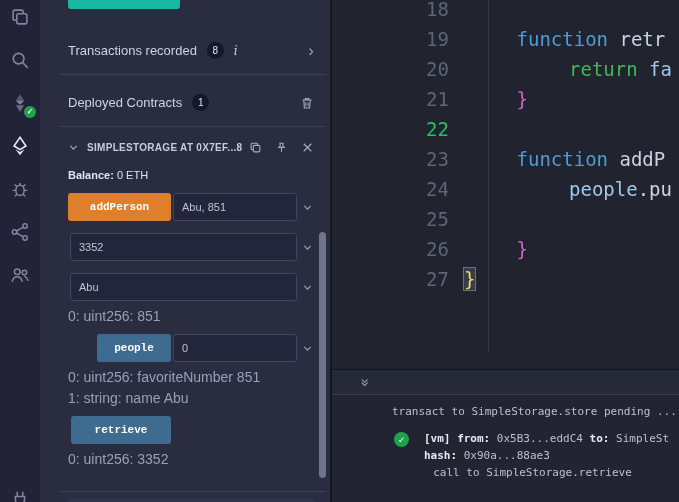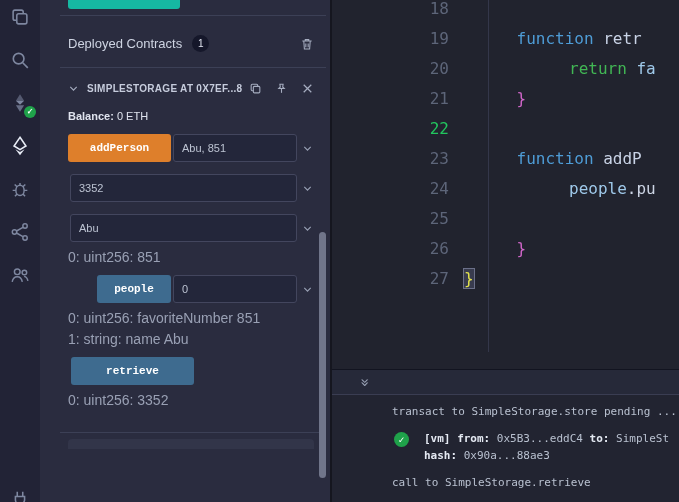--- a/index.html
+++ b/index.html
@@ -31,31 +31,31 @@
   .head-icons { margin-left:auto; display:flex; gap:13px; align-items:center; }
   .head-icons span { cursor:pointer; display:flex; }
   .collapse-chev { cursor:pointer; display:flex; }
   .balance { margin-top:15px; font-size:11px; color:#dfe3ee; }
   .balance b { font-weight:bold; }
   .fn-row { display:flex; align-items:center; margin-top:12px; }
   .fn-btn { height:28px; border:none; border-radius:3px; color:#fff; font-size:11px; font-weight:bold; font-family:Liberation Mono, monospace; cursor:pointer; width:103px; flex:none; }
   .fn-btn.warning { background:var(--orange,#de7f2b); }
   .fn-btn.info { background:var(--blue,#3e6b8f); }
   .fn-btn.narrow { width:74px; margin-left:29px; }
-  .fn-btn.medium { width:123px; margin-left:3px; }
+  .fn-btn.medium { width:100px; margin-left:3px; }
   .fn-input { flex:1; height:28px; margin-left:2px; background:#23263a; border:1px solid #43465e; border-radius:3px; color:#bcc3d2; font-size:11px; display:flex; align-items:center; padding:0 8px; overflow:hidden; white-space:nowrap; cursor:text; }
   .input-chev { width:12px; margin-left:5px; color:#9aa2b6; cursor:pointer; display:flex; }
   .fn-result { font-size:14px; color:#99a0b4; margin-top:10px; line-height:11px; }
   .bottom-frag { margin:26px -12px 0 -8px; height:1px; background:#3c4056; }
   .next-card-frag { margin-top:6px; height:10px; background:#323549; border-radius:4px 4px 0 0; }
   .panel-scrollbar { position:absolute; right:4px; top:232px; width:7px; height:246px; background:#70758a; border-radius:4px; cursor:pointer; }
 
   
   .main { flex:1; min-width:0; display:flex; flex-direction:column; background:#21232e; border-left:2px solid #15161f; }
-  .editor { height:369px; position:relative; overflow:hidden; font-family:"DejaVu Sans Mono",monospace; font-size:16px; cursor:text; }
+  .editor { height:369px; position:relative; overflow:hidden; font-family:"DejaVu Sans Mono",monospace; font-size:19px; cursor:text; }
   .indent-guide { position:absolute; left:156px; top:0; width:1px; height:352px; background:#34374a; }
   .code-scroll { margin-top:-6px; position:relative; }
   .code-line { display:flex; height:30px; line-height:30px; white-space:pre; }
   .gutter-num { width:117px; text-align:right; color:#5d6579; flex:none; }
   .gutter-num.current { color:#22c55e; }
   .code-text { flex:1; overflow:hidden; }
   .tok-kw { color:#4e9cd6; }
   .tok-ret { color:#41b654; }
   .tok-fn { color:#c9d3e6; }
   .tok-var { color:#9fc9ea; }
@@ -66,21 +66,21 @@
 
   .terminal { flex:1; display:flex; flex-direction:column; background:#222431; border-top:1px solid #121420; font-family:"DejaVu Sans Mono",monospace; }
   .term-bar { height:25px; flex:none; border-bottom:1px solid #3a3d52; display:flex; align-items:center; padding-left:28px; background:#262939; }
   .term-expand { color:#9aa2b5; font-size:15px; transform:rotate(90deg); display:inline-block; cursor:pointer; font-family:"DejaVu Sans",sans-serif; line-height:1; }
   .term-logs { padding:8px 6px 0 60px; font-size:11px; color:#b9c1d0; overflow:hidden; }
   .term-line { line-height:17px; white-space:nowrap; }
   .term-entry { display:flex; margin-top:10px; }
   .check-badge { width:15px; height:15px; border-radius:50%; background:var(--green,#21a244); color:#fff; font-size:10px; line-height:15px; text-align:center; flex:none; margin:2px 15px 0 2px; }
   .term-entry-lines { line-height:17px; white-space:nowrap; overflow:hidden; }
   .tbold { font-weight:bold; color:#e4e9f2; }
-  .call-line { margin-top:10px; }
+  .call-line { margin-top:0;text-align:center; }
 </style>
 </head>
 <body>
 
 <div class="app">
 
   <aside class="iconbar" id="iconbar">
       <div class="icon-slot">
         <svg viewBox="0 0 24 24" fill="none" stroke="currentColor" stroke-width="1.7">
           <rect x="8.5" y="8.5" width="11" height="11" rx="2"></rect>
@@ -133,20 +133,26 @@
         <svg viewBox="0 0 24 24" fill="none" stroke="currentColor" stroke-width="1.7">
           <path d="M9 2v5M15 2v5M7 7h10v3.5a5 5 0 0 1-10 0zM12 15.5V21"></path>
         </svg>
       </div>
     </aside>
 
   <section class="sidepanel">
     <div class="at-address-frag"></div>
     <div class="panel-inner">
 
+      <div class="tx-row">
+        <span>Transactions recorded</span>
+        <span class="badge-pill">8</span>
+        <span class="info-glyph">i</span>
+        <span class="row-chevron">›</span>
+      </div>
 
       <div class="divider"></div>
 
       <div class="deployed-row">
         <span>Deployed Contracts</span>
         <span class="badge-pill">1</span>
         <span class="trash-btn">
           <svg viewBox="0 0 24 24" width="14" height="14" fill="none" stroke="currentColor" stroke-width="1.8">
               <path d="M4 7h16M9 7V4.5h6V7M6.5 7l1 13.5h9l1-13.5M10 11v6.5M14 11v6.5"></path>
             </svg>

